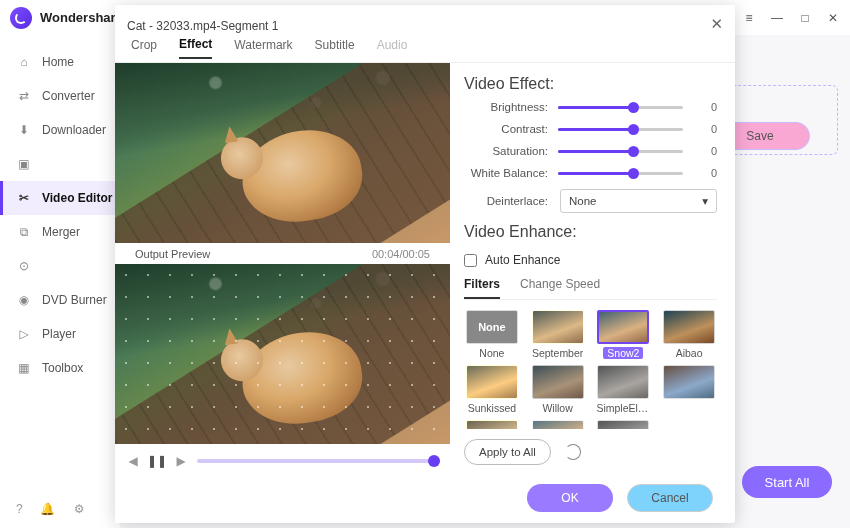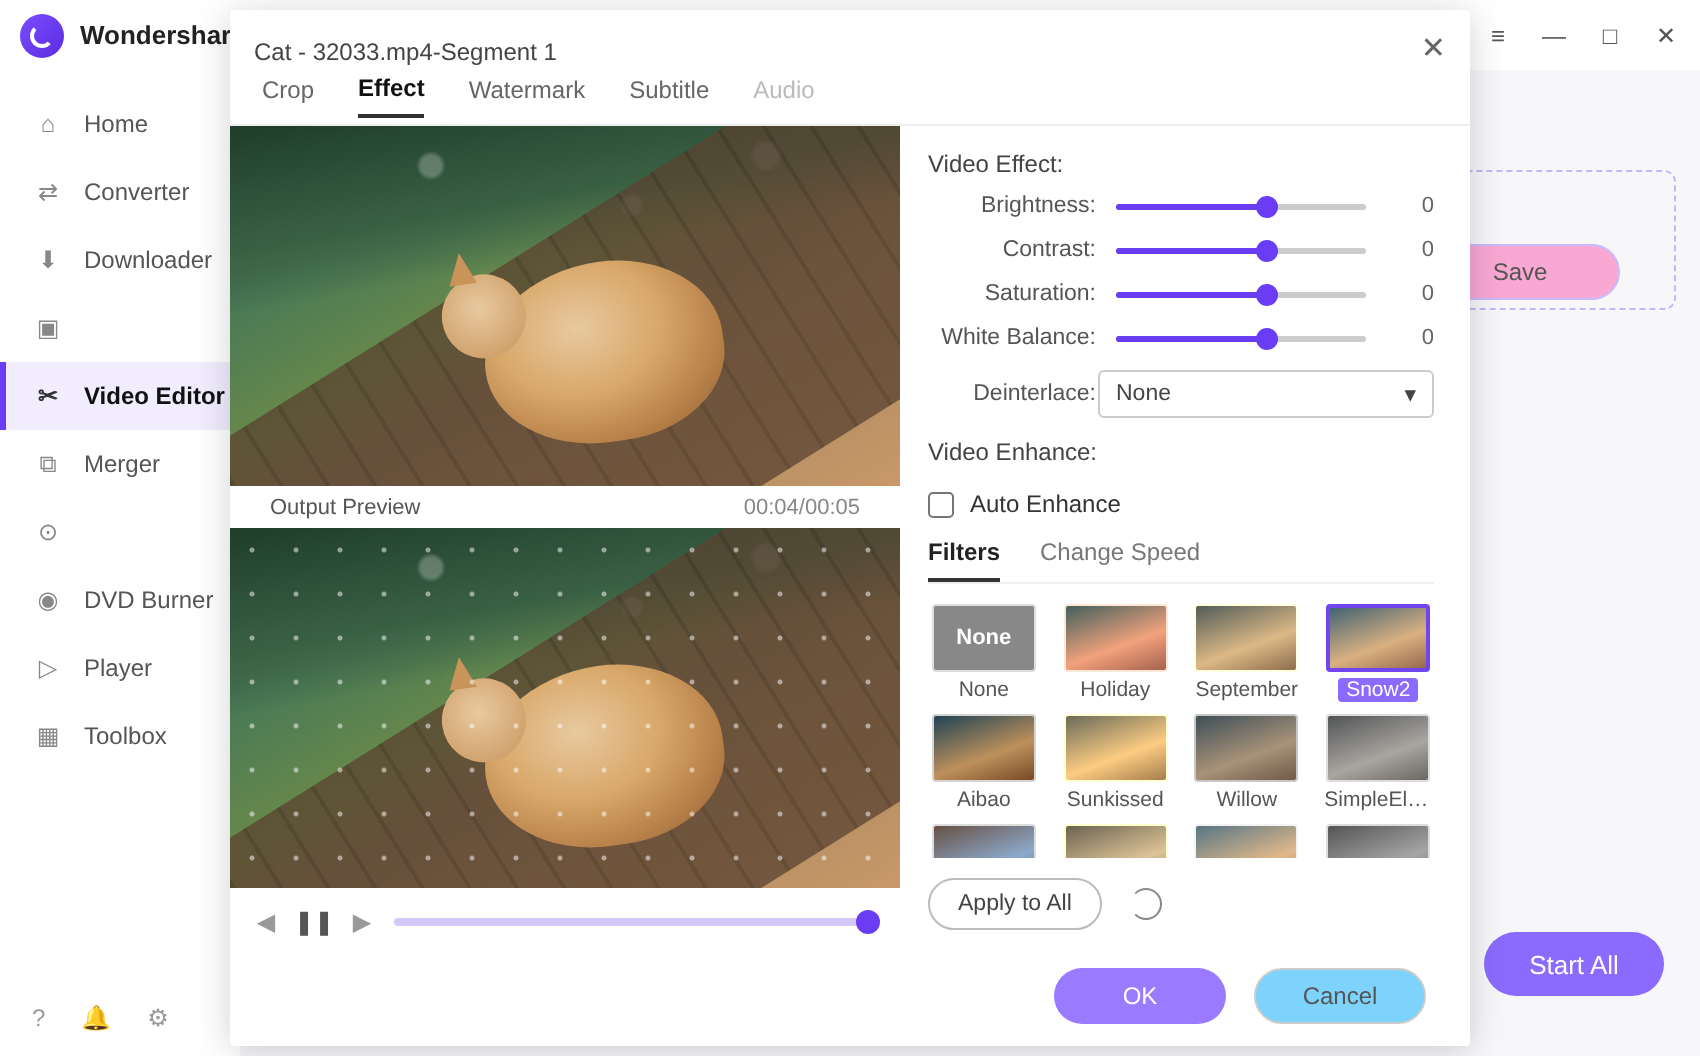--- a/index.html
+++ b/index.html
@@ -37,28 +37,28 @@
 .fence{position:absolute;left:-10%;bottom:-20%;width:130%;height:90%;transform:rotate(-32deg);background:repeating-linear-gradient(90deg,#5a4230 0 18px,#4a3626 18px 20px);opacity:0.75}
 .snow{position:absolute;inset:0;pointer-events:none;background-image:radial-gradient(circle,white 1px,transparent 1.5px);background-size:22px 22px;opacity:0.5}
 .preview-label{height:22px;display:flex;align-items:center;padding:0 20px;font-size:11px;color:#555;background:#fff}
 .preview-label .time{margin-left:auto;color:#888}
 .player{height:26px;display:flex;align-items:center;gap:8px;padding:0 10px;margin-top:4px}
 .pbtn{width:16px;height:16px;display:inline-flex;align-items:center;justify-content:center;color:#999;cursor:pointer}
 .pbtn.play{color:#555}
 .timeline{flex:1;height:4px;background:#d4c8f8;border-radius:2px;position:relative}
 .timeline::after{content:"";position:absolute;right:0;top:-4px;width:12px;height:12px;border-radius:50%;background:#6a3df5}
 .right-col{flex:1;padding:12px 18px 8px 14px;display:flex;flex-direction:column;overflow:hidden}
-.sec-title{font-size:12px;color:#444;margin-bottom:8px}
+.sec-title{font-size:16px;color:#444;margin-bottom:8px}
 .slider-row{display:flex;align-items:center;margin-bottom:10px;gap:10px}
 .slider-row label{width:84px;text-align:right;font-size:11.5px;color:#555}
 .slider{flex:1;height:3px;background:#ccc;border-radius:2px;position:relative}
 .slider .fill{position:absolute;left:0;top:0;bottom:0;background:#6a3df5;border-radius:2px}
 .slider .thumb{position:absolute;top:-4px;width:11px;height:11px;border-radius:50%;background:#6a3df5;margin-left:-5px}
 .slider-val{width:24px;text-align:right;color:#666;font-size:11px}
-.select-row{display:flex;align-items:center;margin-bottom:10px;gap:1px}
+.select-row{display:flex;align-items:center;margin-bottom:10px;gap:12px}
 .select-row label{width:84px;text-align:right;font-size:11.5px;color:#555}
 .select{flex:1;height:24px;border:1px solid #ccc;border-radius:3px;display:flex;align-items:center;padding:0 8px;font-size:11.5px;color:#444;background:#fff;justify-content:space-between}
 .chk-row{display:flex;align-items:center;gap:8px;margin:4px 0 10px 0}
 .chk-row input{width:13px;height:13px}
 .subtabs{display:flex;gap:20px;border-bottom:1px solid #eee;margin-bottom:10px}
 .subtab{font-size:12px;color:#777;padding-bottom:6px;cursor:pointer}
 .subtab.active{color:#222;font-weight:600;border-bottom:2px solid #333}
 .filters-grid{display:grid;grid-template-columns:repeat(4,1fr);gap:6px 10px;overflow:hidden}
 .filter-item{display:flex;flex-direction:column;align-items:center;cursor:pointer}
 .filter-thumb{width:52px;height:34px;border-radius:2px;border:1px solid #ddd;overflow:hidden;position:relative;background:linear-gradient(160deg,#3a5a6a,#c9a070 60%,#8a6040)}
@@ -237,24 +237,20 @@
       <div class="subtabs" id="subtabs">
           <span class="subtab active">Filters</span>
           <span class="subtab">Change Speed</span>
         </div>
       <div class="filters-grid" id="filters">
           <div class="filter-item">
             <div class="filter-thumb none">None</div>
             <div class="filter-name">None</div>
           </div>
           <div class="filter-item">
-            <div class="filter-thumb ft-holiday"></div>
-            <div class="filter-name">Holiday</div>
-          </div>
-          <div class="filter-item">
             <div class="filter-thumb ft-sept"></div>
             <div class="filter-name">September</div>
           </div>
           <div class="filter-item selected">
             <div class="filter-thumb ft-snow"></div>
             <div class="filter-name">Snow2</div>
           </div>
           <div class="filter-item">
             <div class="filter-thumb ft-aibao"></div>
             <div class="filter-name">Aibao</div>

